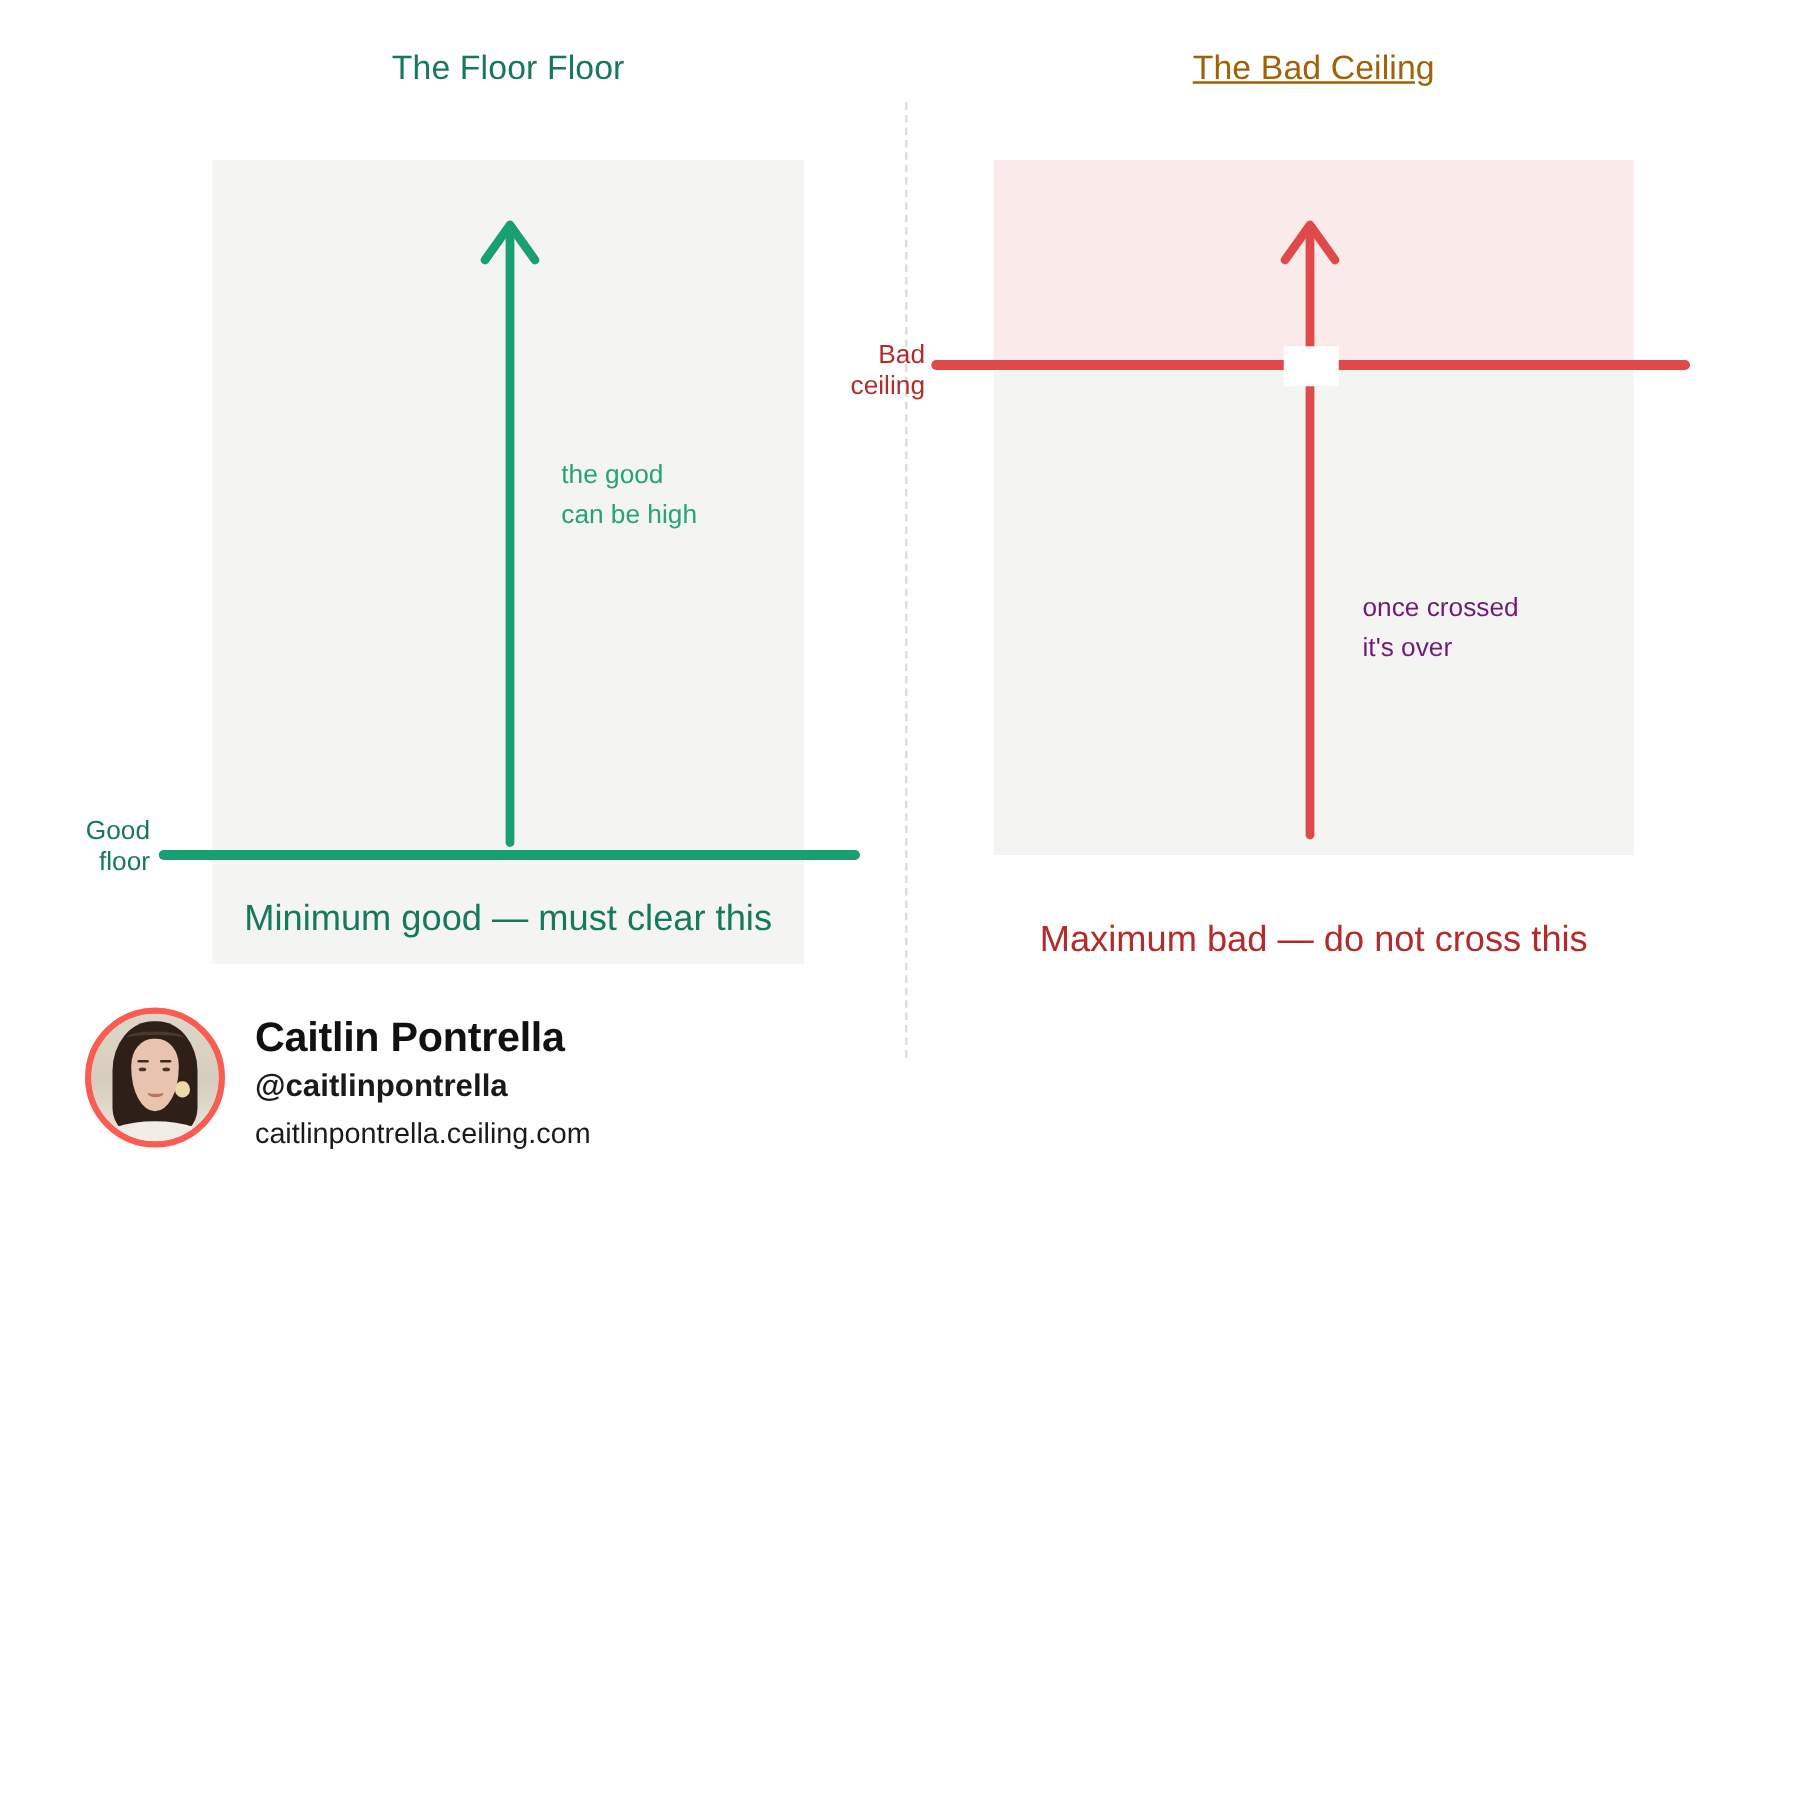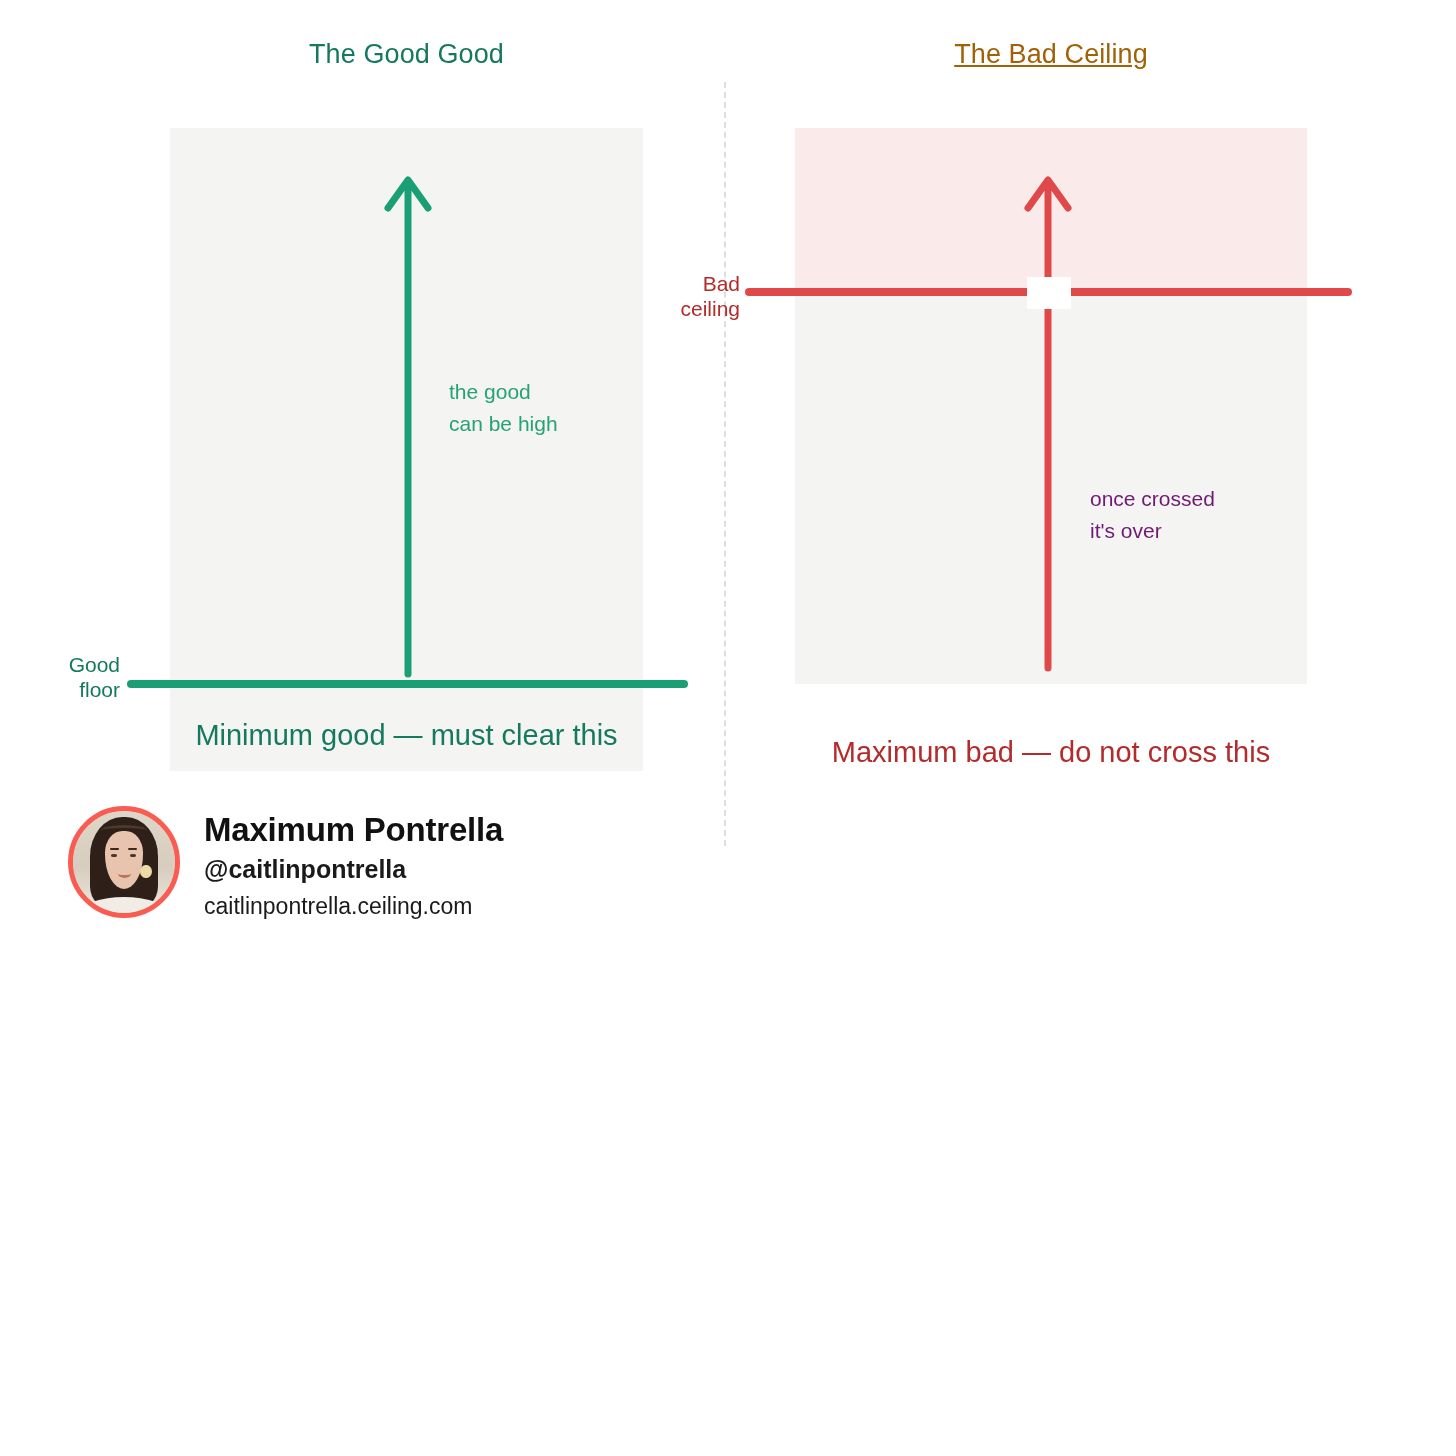--- a/index.html
+++ b/index.html
@@ -153,21 +153,20 @@
     color: #b32b2b;
   }
 
   
   .annotation {
     position: absolute;
     font-size: 21px;
     line-height: 32px;
     font-weight: 400;
     white-space: pre-line;
-    margin-top: 12px;
   }
   #good-annotation {
     left: 449px;
     top: 364px;
     color: #26a277;
   }
   #bad-annotation {
     left: 1090px;
     top: 471px;
     color: #701a75;
@@ -324,21 +323,21 @@
     font-weight: 400;
     color: #1a1a1a;
     line-height: 36px;
   }
 </style>
 </head>
 <body>
 
 <div id="stage">
 
-  <div class="panel-title" id="title-good">The Good Good</div>
+  <div class="panel-title" id="title-good">The Floor Floor</div>
 
   <div class="plot-bg" id="good-plot-bg"></div>
 
   <svg class="arrow-svg" id="good-arrow" viewBox="0 0 60 512">
     <line x1="30" y1="512" x2="30" y2="20" stroke="#1a9e74" stroke-width="7" stroke-linecap="round"></line>
     <polyline points="10,46 30,18 50,46" fill="none" stroke="#1a9e74" stroke-width="7" stroke-linecap="round" stroke-linejoin="round"></polyline>
   </svg>
 
   <div class="annotation" id="good-annotation">the good
 can be high</div>
@@ -384,19 +383,19 @@
         <div class="brow-l"></div>
         <div class="brow-r"></div>
         <div class="eye-l"></div>
         <div class="eye-r"></div>
         <div class="smile"></div>
         <div class="earring"></div>
         <div class="shoulders"></div>
       </div>
     </div>
     <div id="attribution-text">
-      <div id="author-name">Maximum Pontrella</div>
+      <div id="author-name">Caitlin Pontrella</div>
       <div id="author-handle">@caitlinpontrella</div>
       <div id="author-site">caitlinpontrella.ceiling.com</div>
     </div>
   </div>
 
 </div>
 
 </body></html>

